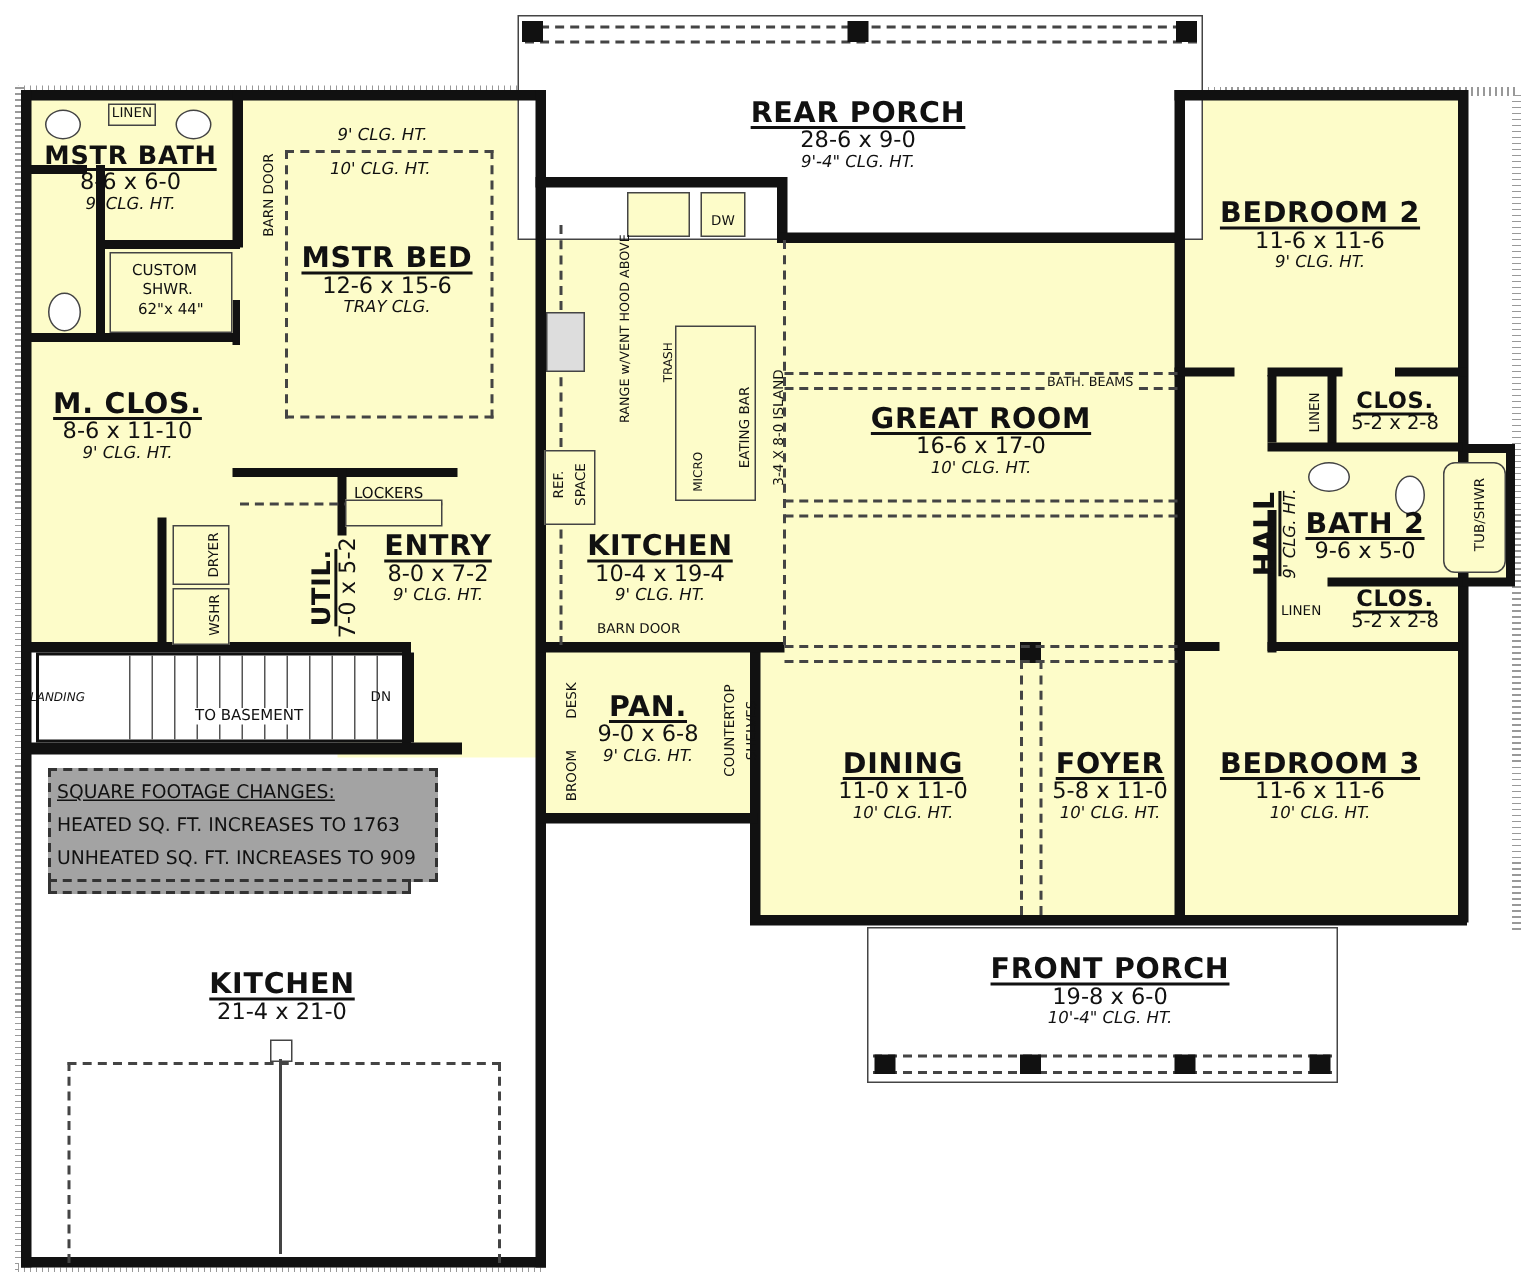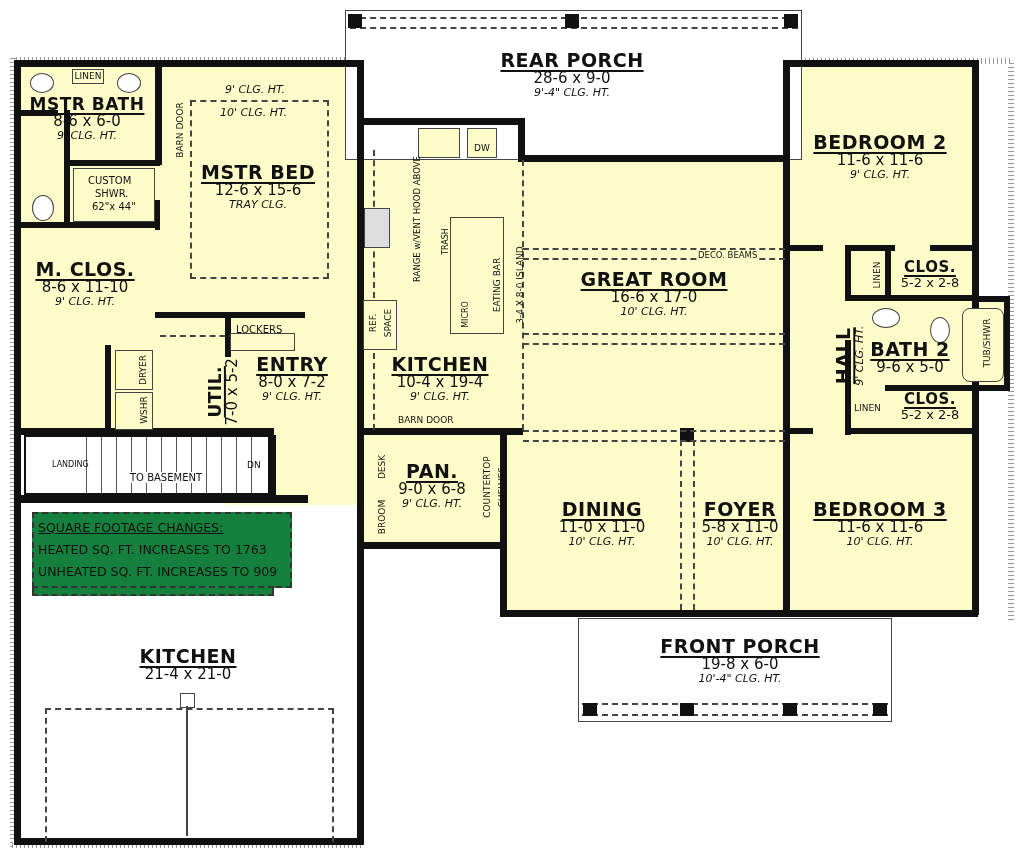--- a/index.html
+++ b/index.html
@@ -12,21 +12,21 @@
   .dash{position:absolute;border:0 dashed #444;}
   .dash-h{border-top-width:2px;height:0;}
   .dash-v{border-left-width:2px;width:0;}
   .dbox{position:absolute;border:2px dashed #444;}
   .label{position:absolute;text-align:center;transform:translateX(-50%);white-space:nowrap;line-height:1.05;}
   .name{font-weight:bold;font-size:19px;text-decoration:underline;text-decoration-thickness:2px;text-underline-offset:3px;letter-spacing:0.5px;}
   .dim{font-size:15px;}
   .clg{font-size:11px;font-style:italic;}
   .small{position:absolute;font-size:9px;white-space:nowrap;}
   .vert{transform:rotate(-90deg);transform-origin:center;}
-  .note{position:absolute;border:2px dashed #333;background:#15803d;padding:3px 4px;font-size:12.5px;line-height:22px;}
+  .note{position:absolute;border:2px dashed #333;background:#a3a3a3;padding:3px 4px;font-size:12.5px;line-height:22px;}
   .note .h{text-decoration:underline;}
   .fixture{position:absolute;border:1.5px solid #444;background:#fdfcc9;}
   .oval{position:absolute;border:1.5px solid #444;border-radius:50%;background:#fff;}
   .stairs{position:absolute;background:#fff;border:2px solid #111;}
   .tread{position:absolute;top:0;bottom:0;width:1px;background:#555;}
   .post{position:absolute;background:#111;}
   .siding{position:absolute;background:repeating-linear-gradient(90deg,#999 0 1px,#fff 1px 4px);}
   .siding-v{position:absolute;background:repeating-linear-gradient(0deg,#999 0 1px,#fff 1px 4px);}
 </style>
 </head>
@@ -148,21 +148,21 @@
   <div class="small" style="left:95px;top:188px;font-size:10px;">SHWR.</div>
   <div class="small" style="left:92px;top:201px;font-size:10px;">62"x 44"</div>
   <div class="small vert" style="left:152px;top:125px;">BARN DOOR</div>
 
   <div class="fixture" style="left:115px;top:350px;width:36px;height:38px;"></div>
   <div class="small vert" style="left:128px;top:365px;">DRYER</div>
   <div class="fixture" style="left:115px;top:392px;width:36px;height:36px;"></div>
   <div class="small vert" style="left:130px;top:405px;">WSHR</div>
   <div class="fixture" style="left:230px;top:333px;width:63px;height:16px;"></div>
   <div class="small" style="left:236px;top:324px;font-size:10px;">LOCKERS</div>
-  <div class="small" style="left:52px;top:460px;font-size:8px;">LANDING</div>
+  <div class="small" style="left:20px;top:460px;font-size:8px;font-style:italic;">LANDING</div>
   <div class="small" style="left:130px;top:472px;font-size:10px;background:#fff;">TO BASEMENT</div>
   <div class="small" style="left:247px;top:460px;font-size:9px;">DN</div>
 
   <div class="fixture" style="left:418px;top:128px;width:40px;height:28px;"></div>
   <div class="fixture" style="left:467px;top:128px;width:28px;height:28px;font-size:9px;line-height:38px;text-align:center;">DW</div>
   <div class="fixture" style="left:364px;top:208px;width:24px;height:38px;background:#ddd;"></div>
   <div class="small vert" style="left:372px;top:232px;width:90px;text-align:center;font-size:8.5px;">RANGE w/VENT HOOD ABOVE</div>
   <div class="fixture" style="left:363px;top:300px;width:32px;height:48px;"></div>
   <div class="small vert" style="left:364px;top:318px;">REF.</div>
   <div class="small vert" style="left:374px;top:318px;">SPACE</div>
@@ -170,21 +170,21 @@
   <div class="small vert" style="left:432px;top:237px;font-size:8px;">TRASH</div>
   <div class="small vert" style="left:452px;top:310px;font-size:8px;">MICRO</div>
   <div class="small vert" style="left:470px;top:280px;">EATING BAR</div>
   <div class="small vert" style="left:475px;top:280px;width:90px;text-align:center;">3-4 X 8-0 ISLAND</div>
   <div class="small" style="left:398px;top:415px;">BARN DOOR</div>
 
   <div class="small vert" style="left:370px;top:462px;">DESK</div>
   <div class="small vert" style="left:365px;top:512px;">BROOM</div>
   <div class="small vert" style="left:452px;top:482px;width:70px;text-align:center;">COUNTERTOP</div>
   <div class="small vert" style="left:477px;top:482px;width:50px;text-align:center;">SHELVES</div>
-  <div class="small" style="left:698px;top:250px;font-size:8.5px;background:#fdfcc9;">DECO. BEAMS</div>
+  <div class="small" style="left:698px;top:250px;font-size:8.5px;background:#fdfcc9;">BATH. BEAMS</div>
 
   <div class="small vert" style="left:864px;top:270px;">LINEN</div>
   <div class="small" style="left:854px;top:403px;">LINEN</div>
   <div class="oval" style="left:872px;top:308px;width:26px;height:18px;"></div>
   <div class="oval" style="left:930px;top:317px;width:18px;height:24px;"></div>
   <div class="fixture" style="left:962px;top:308px;width:40px;height:72px;border-radius:8px;"></div>
   <div class="small vert" style="left:963px;top:338px;">TUB/SHWR</div>
 
   <div class="label" style="left:87px;top:96px;">
     <div class="name" style="font-size:17px;">MSTR BATH</div>
@@ -205,21 +205,21 @@
   </div>
   <div class="label vert" style="left:190px;top:375px;">
     <div class="name" style="font-size:17px;">UTIL.</div>
     <div class="dim">7-0 x 5-2</div>
   </div>
   <div class="label" style="left:292px;top:355px;text-align:center;">
     <div class="name">ENTRY</div>
     <div class="dim">8-0 x 7-2</div>
     <div class="clg">9' CLG. HT.</div>
   </div>
-  <div class="label" style="left:572px;top:51px;">
+  <div class="label" style="left:572px;top:66px;">
     <div class="name">REAR PORCH</div>
     <div class="dim">28-6 x 9-0</div>
     <div class="clg">9'-4" CLG. HT.</div>
   </div>
   <div class="label" style="left:440px;top:355px;">
     <div class="name">KITCHEN</div>
     <div class="dim">10-4 x 19-4</div>
     <div class="clg">9' CLG. HT.</div>
   </div>
   <div class="label" style="left:432px;top:462px;">

